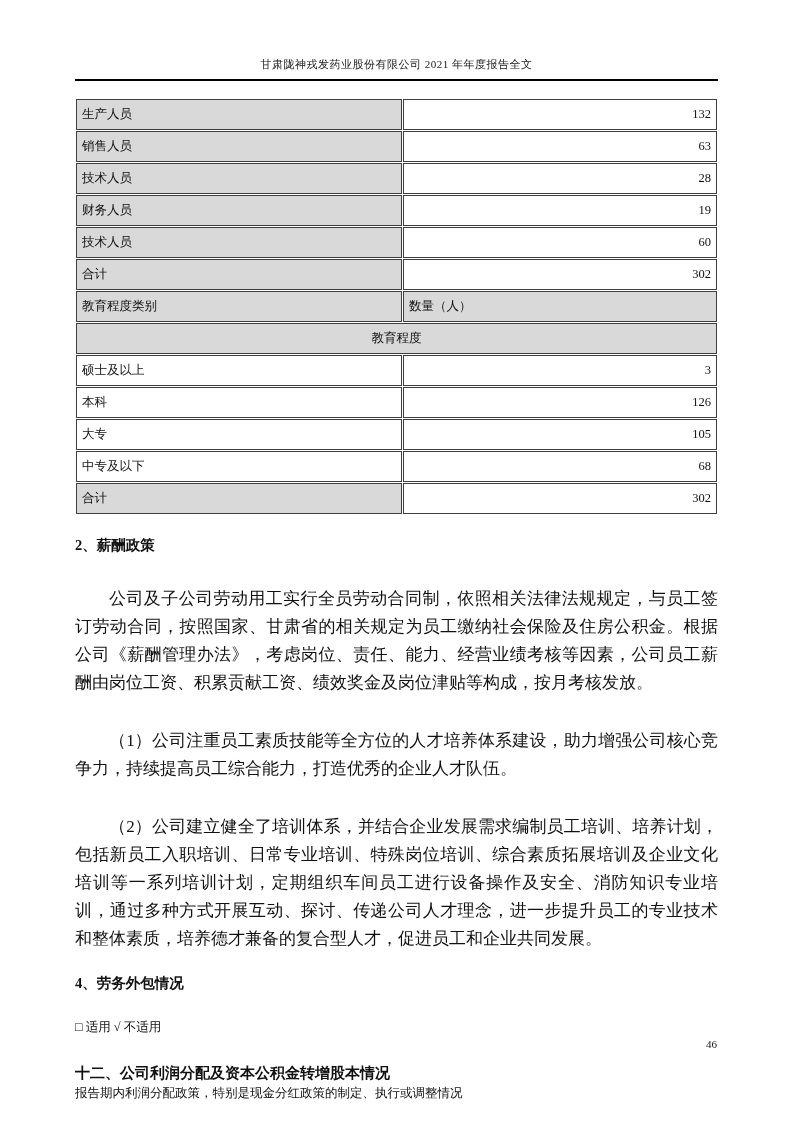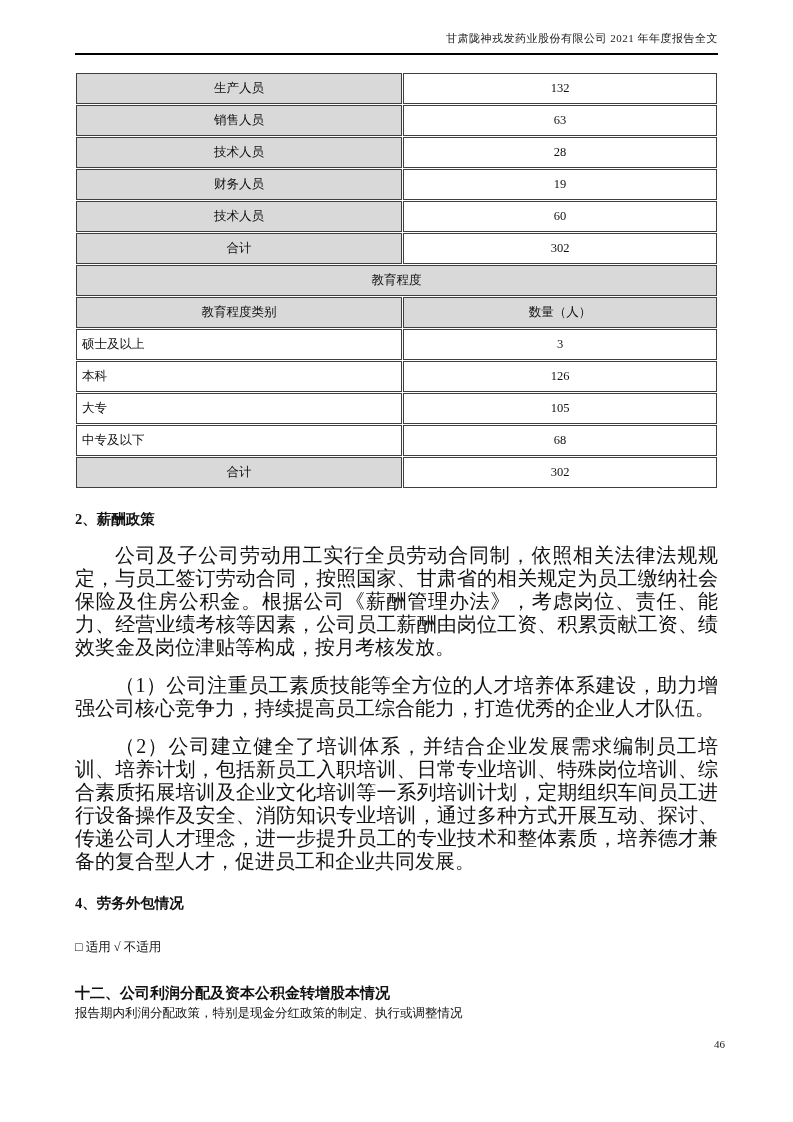--- a/index.html
+++ b/index.html
@@ -14,24 +14,24 @@
     overflow: hidden;
     font-family: "Liberation Serif", "DejaVu Serif", serif;
     color: #111111;
   }
   .page-inner {
     margin: 0 75px;
     width: 643px;
   }
   
   .doc-header {
-    padding-top: 31px;
+    padding-top: 57px;
     padding-bottom: 7px;
     border-bottom: 2px solid #000000;
-    text-align: right;
+    text-align: center;
     font-size: 11px;
     letter-spacing: 0.5px;
     color: #1a1a1a;
   }
   
   table.staff-table {
     margin-top: 17px;
     width: 100%;
     border-collapse: separate;
     border-spacing: 1px;
@@ -39,54 +39,54 @@
   }
   table.staff-table td {
     border: 1px solid #3f3f3f;
     font-size: 12.5px;
     padding: 6px 5px;
     vertical-align: middle;
     overflow: hidden;
     white-space: nowrap;
   }
   td.col-label { width: 314px; }
-  td.shaded { background: #d9d9d9; text-align: center; }
-  td.value { text-align: center; }
+  td.shaded { background: #d9d9d9; }
+  td.value { text-align: right; }
   td.span-title { text-align: center; padding: 2.5px 5px; }
   
   .h-num {
     font-size: 14.5px;
     font-weight: bold;
     margin-top: 21px;
   }
   .para {
-    font-size: 20px;
-    line-height: 23px;
+    font-size: 17px;
+    line-height: 28px;
     text-align: justify;
     text-indent: 2em;
-    margin-top: 15px;
+    margin-top: 30px;
   }
   .h-big {
     font-size: 15px;
     font-weight: bold;
     margin-top: 27px;
   }
   .note-line {
     font-size: 12.5px;
     line-height: 20px;
   }
   .apply-line {
     font-size: 12.5px;
     line-height: 20px;
   }
   .apply-line.standalone { margin-top: 24px; }
   .page-number {
     position: absolute;
     top: 1038px;
-    right: 68px;
+    right: 76px;
     font-size: 11px;
     color: #1a1a1a;
   }
 </style>
 </head>
 <body>
 
 <div class="page-inner">
 
   <div class="doc-header">甘肃陇神戎发药业股份有限公司 2021 年年度报告全文</div>
@@ -112,25 +112,25 @@
       <tr>
         <td class="col-label shaded">技术人员</td>
         <td class="value">60</td>
       </tr>
       <tr>
         <td class="col-label shaded">合计</td>
         <td class="value">302</td>
       </tr>
 
       <tr>
-        <td class="shaded span-title" colspan="2">教育程度</td>
+        <td class="col-label shaded">教育程度类别</td>
+        <td class="shaded">数量（人）</td>
       </tr>
       <tr>
-        <td class="col-label shaded">教育程度类别</td>
-        <td class="shaded">数量（人）</td>
+        <td class="shaded span-title" colspan="2">教育程度</td>
       </tr>
       <tr>
         <td class="col-label">硕士及以上</td>
         <td class="value">3</td>
       </tr>
       <tr>
         <td class="col-label">本科</td>
         <td class="value">126</td>
       </tr>
       <tr>

